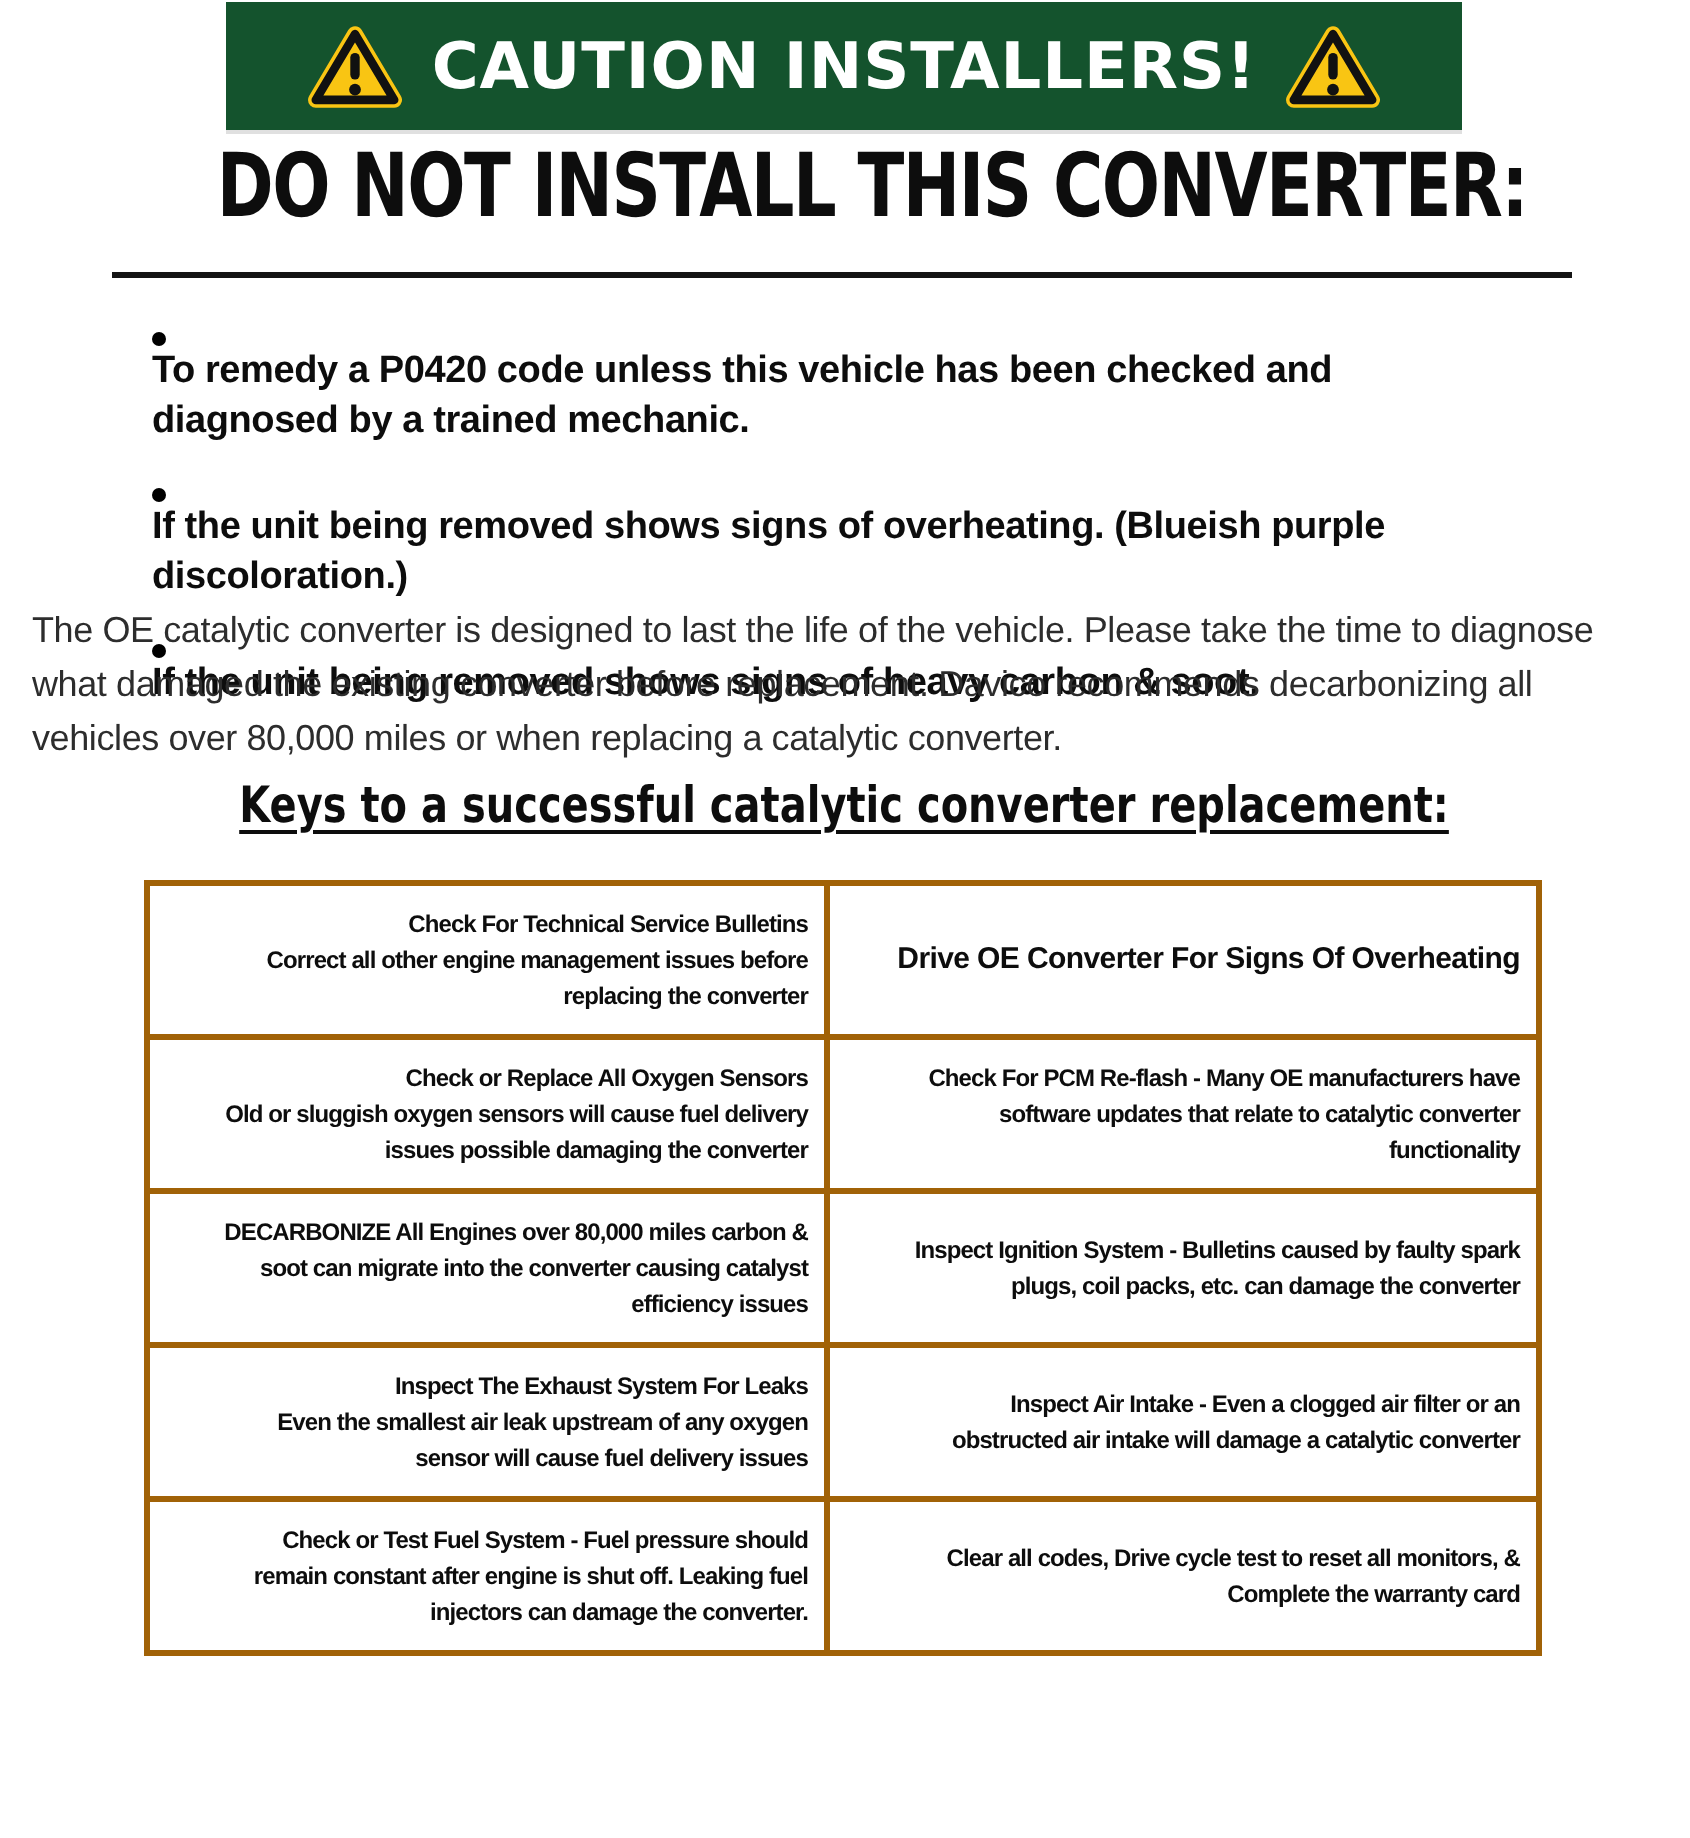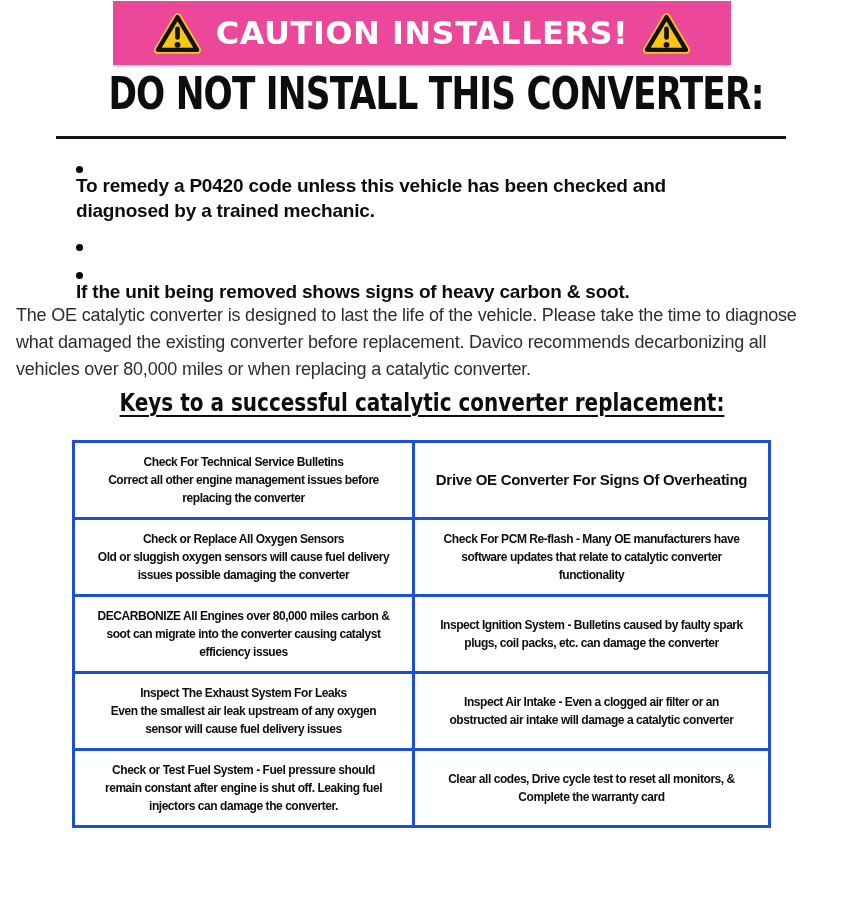--- a/index.html
+++ b/index.html
@@ -2,21 +2,21 @@
 <html><head>
 <meta charset="utf-8">
 <style>
   * { margin:0; padding:0; box-sizing:border-box; }
   body { background:#ffffff; font-family:"Liberation Sans", sans-serif; }
   .page { position:relative; width:845px; height:919px; background:#ffffff; overflow:hidden; }
 
   
   .banner {
     position:absolute; left:113px; top:1px; width:618px; height:64px;
-    background:#ec4899; display:flex; align-items:center; justify-content:center; gap:15px;
+    background:#14532d; display:flex; align-items:center; justify-content:center; gap:15px;
     box-shadow:0 2px 0 rgba(0,0,0,0.12);
   }
   .banner-title {
     color:#ffffff; font-family:"DejaVu Sans", sans-serif; font-weight:bold;
     font-size:32px; letter-spacing:0.5px; white-space:nowrap;
   }
   .warn-icon { width:47px; height:43px; display:block; }
 
   
   .main-heading {
@@ -53,21 +53,21 @@
     display:inline-block; transform:scaleX(0.8); transform-origin:center;
     font-family:"DejaVu Sans", sans-serif; font-weight:bold; font-size:25px;
     color:#0d0d0d; text-decoration:underline; text-decoration-thickness:2px;
     text-underline-offset:4px; white-space:nowrap;
   }
 
   
   table.keys { position:absolute; left:72px; top:440px; width:696px; border-collapse:collapse; table-layout:fixed; }
   col.c1 { width:340px; } col.c2 { width:356px; }
   table.keys td {
-    border:3px solid #1d4ed8; height:77px; text-align:center; vertical-align:middle;
+    border:3px solid #a16207; height:77px; text-align:right; vertical-align:middle;
     font-weight:bold; font-size:12px; line-height:1.5; letter-spacing:-0.45px;
     white-space:pre-line; padding:2px 8px; color:#0d0d0d;
   }
   table.keys td.big { font-size:15px; letter-spacing:-0.3px; }
 </style>
 </head>
 <body>
 
 <div class="page">
 
@@ -94,20 +94,22 @@
   <div class="divider"></div>
 
   <ul class="bullets">
     <li>
       <span class="bullet-dot"></span>
       <span class="bullet-text">To remedy a P0420 code unless this vehicle has been checked and
 diagnosed by a trained mechanic.</span>
     </li>
     <li>
       <span class="bullet-dot"></span>
+      <span class="bullet-text">If the unit being removed shows signs of overheating. (Blueish purple
+discoloration.)</span>
     </li>
     <li>
       <span class="bullet-dot"></span>
       <span class="bullet-text">If the unit being removed shows signs of heavy carbon &amp; soot.</span>
     </li>
   </ul>
 
   <p class="intro">The OE catalytic converter is designed to last the life of the vehicle. Please take the time to diagnose what damaged the existing converter before replacement. Davico recommends decarbonizing all vehicles over 80,000 miles or when replacing a catalytic converter.</p>
 
   <div class="keys-heading">

